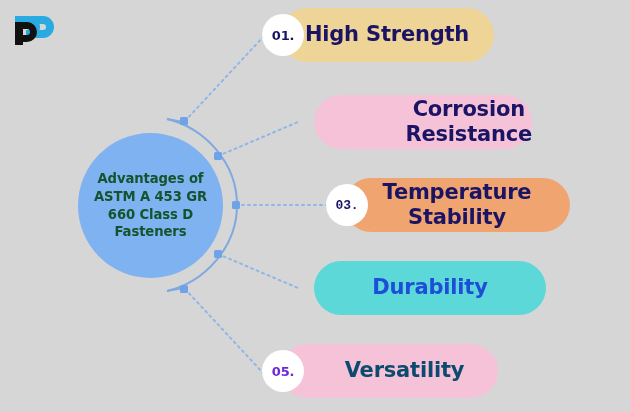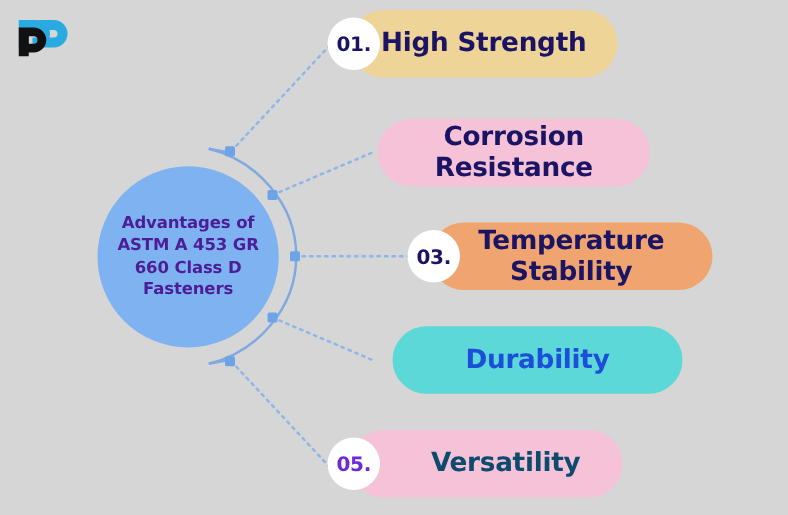--- a/index.html
+++ b/index.html
@@ -95,36 +95,36 @@
     background: #ffffff;
     display: flex;
     align-items: center;
     justify-content: center;
     top: 6px;
     z-index: 3;
   }
   .badge-label {
     color: #1b1464;
     font-weight: bold;
-    font-size: 16px;
+    font-size: 13px;
     letter-spacing: -0.2px;
   }
 
   
   #row-1 { left: 262px; top: 8px;  width: 232px; }
   #row-1 .pill  { left: 18px; width: 214px; }
   #row-1 .badge { left: 0px; }
 
   #row-2 { left: 296px; top: 95px; width: 236px; }
-  #row-2 .pill  { left: 6px; width: 218px; }
+  #row-2 .pill  { left: 18px; width: 218px; justify-content: flex-end; }
   #row-2 .badge { left: 0px; }
 
   #row-3 { left: 326px; top: 178px; width: 244px; }
   #row-3 .pill  { left: 18px; width: 226px; }
-  #row-3 .badge { left: 0px; }
+  #row-3 .badge { left: 0px; font-family: Liberation Mono, monospace; }
 
   #row-4 { left: 296px; top: 261px; width: 250px; }
   #row-4 .pill  { left: 18px; width: 232px; }
   #row-4 .badge { left: 0px; }
 
   #row-5 { left: 262px; top: 344px; width: 236px; }
   #row-5 .pill  { left: 18px; width: 218px; }
   #row-5 .badge { left: 0px; }
 </style>
 </head>
@@ -152,21 +152,21 @@
     <line x1="185" y1="289" x2="264" y2="374" stroke="#8fb6e8" stroke-width="2" stroke-dasharray="2 4" stroke-linecap="round"></line>
 
     <rect x="180" y="117" width="8" height="8" rx="1.5" fill="#6fa3e8"></rect>
     <rect x="214" y="152" width="8" height="8" rx="1.5" fill="#6fa3e8"></rect>
     <rect x="232" y="201" width="8" height="8" rx="1.5" fill="#6fa3e8"></rect>
     <rect x="214" y="250" width="8" height="8" rx="1.5" fill="#6fa3e8"></rect>
     <rect x="180" y="285" width="8" height="8" rx="1.5" fill="#6fa3e8"></rect>
   </svg>
 
   <div id="center-circle" style="background: rgb(127, 178, 240);">
-    <div class="ctext" style="color: #4c1d95;">Advantages of
+    <div class="ctext" style="color: #14532d;">Advantages of
 ASTM A 453 GR
 660 Class D
 Fasteners</div>
   </div>
 
   <div class="row" id="row-1">
     <div class="pill" style="background: rgb(238, 212, 150);">
       <span class="pill-label" style="color: rgb(27, 20, 100);">High Strength</span>
     </div>
     <div class="badge" style="background: rgb(255, 255, 255);">

